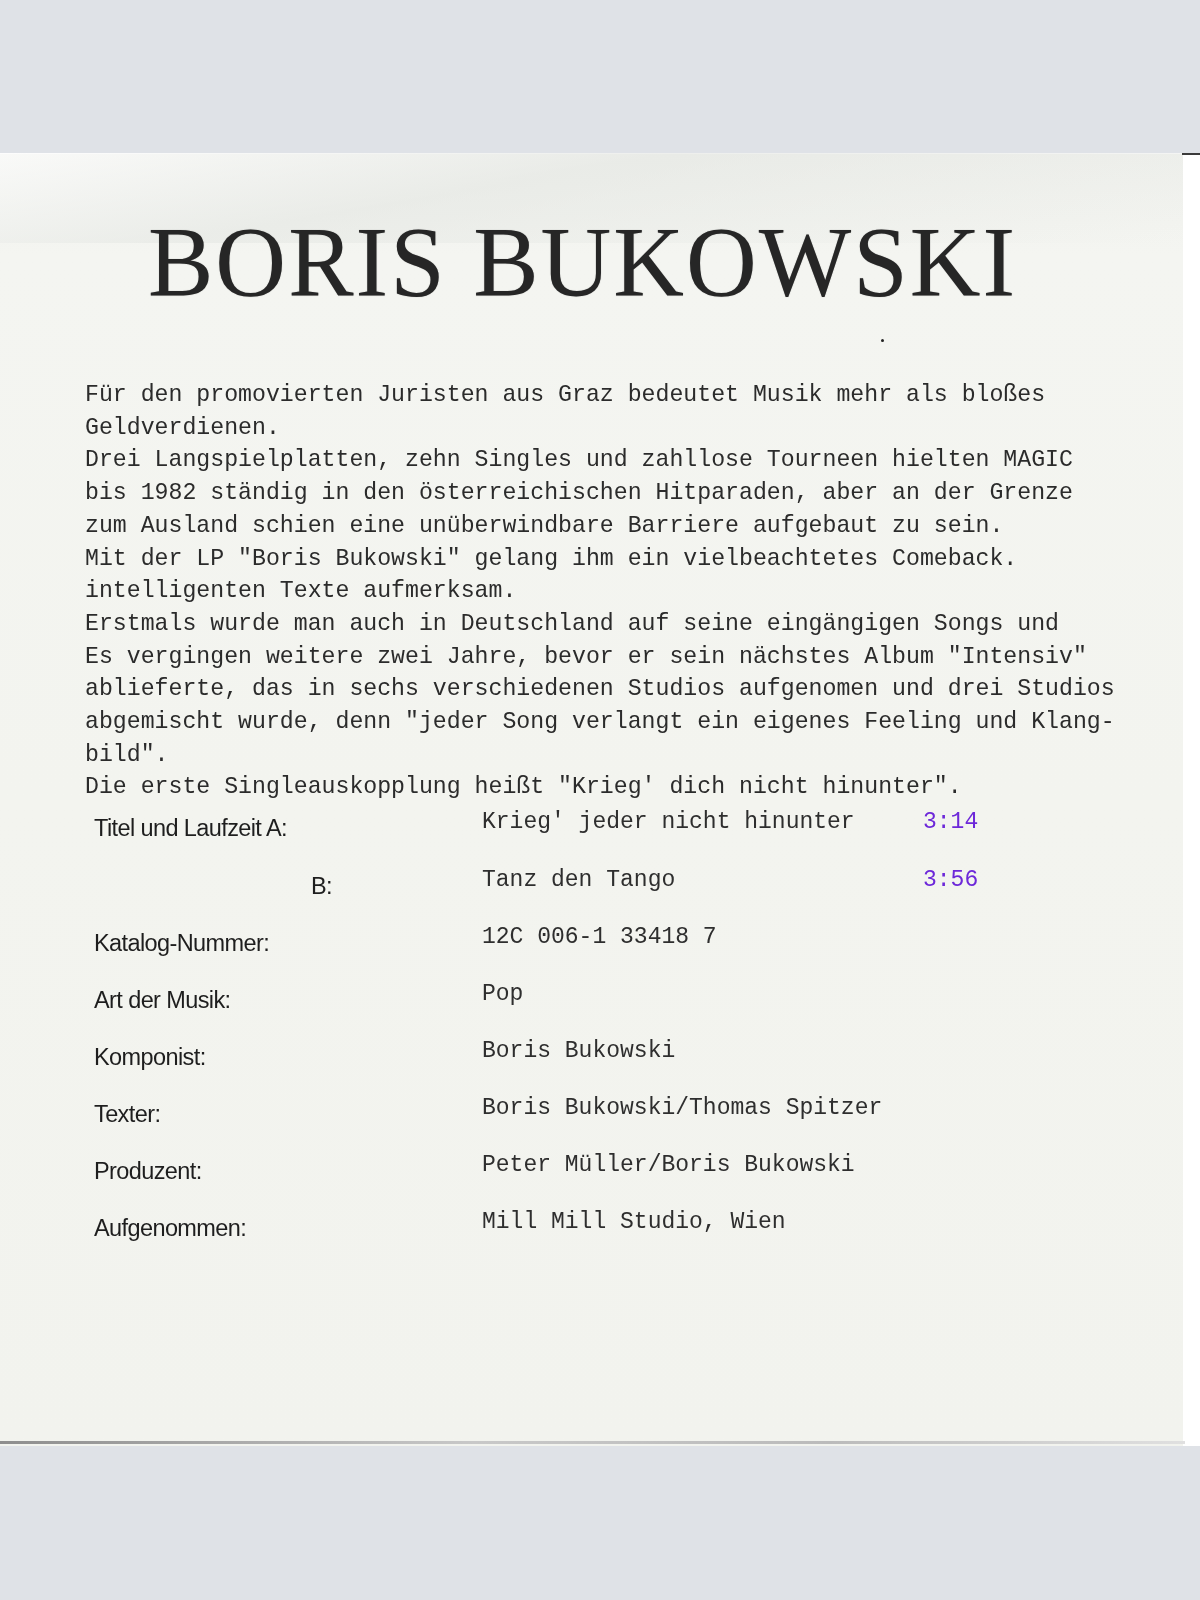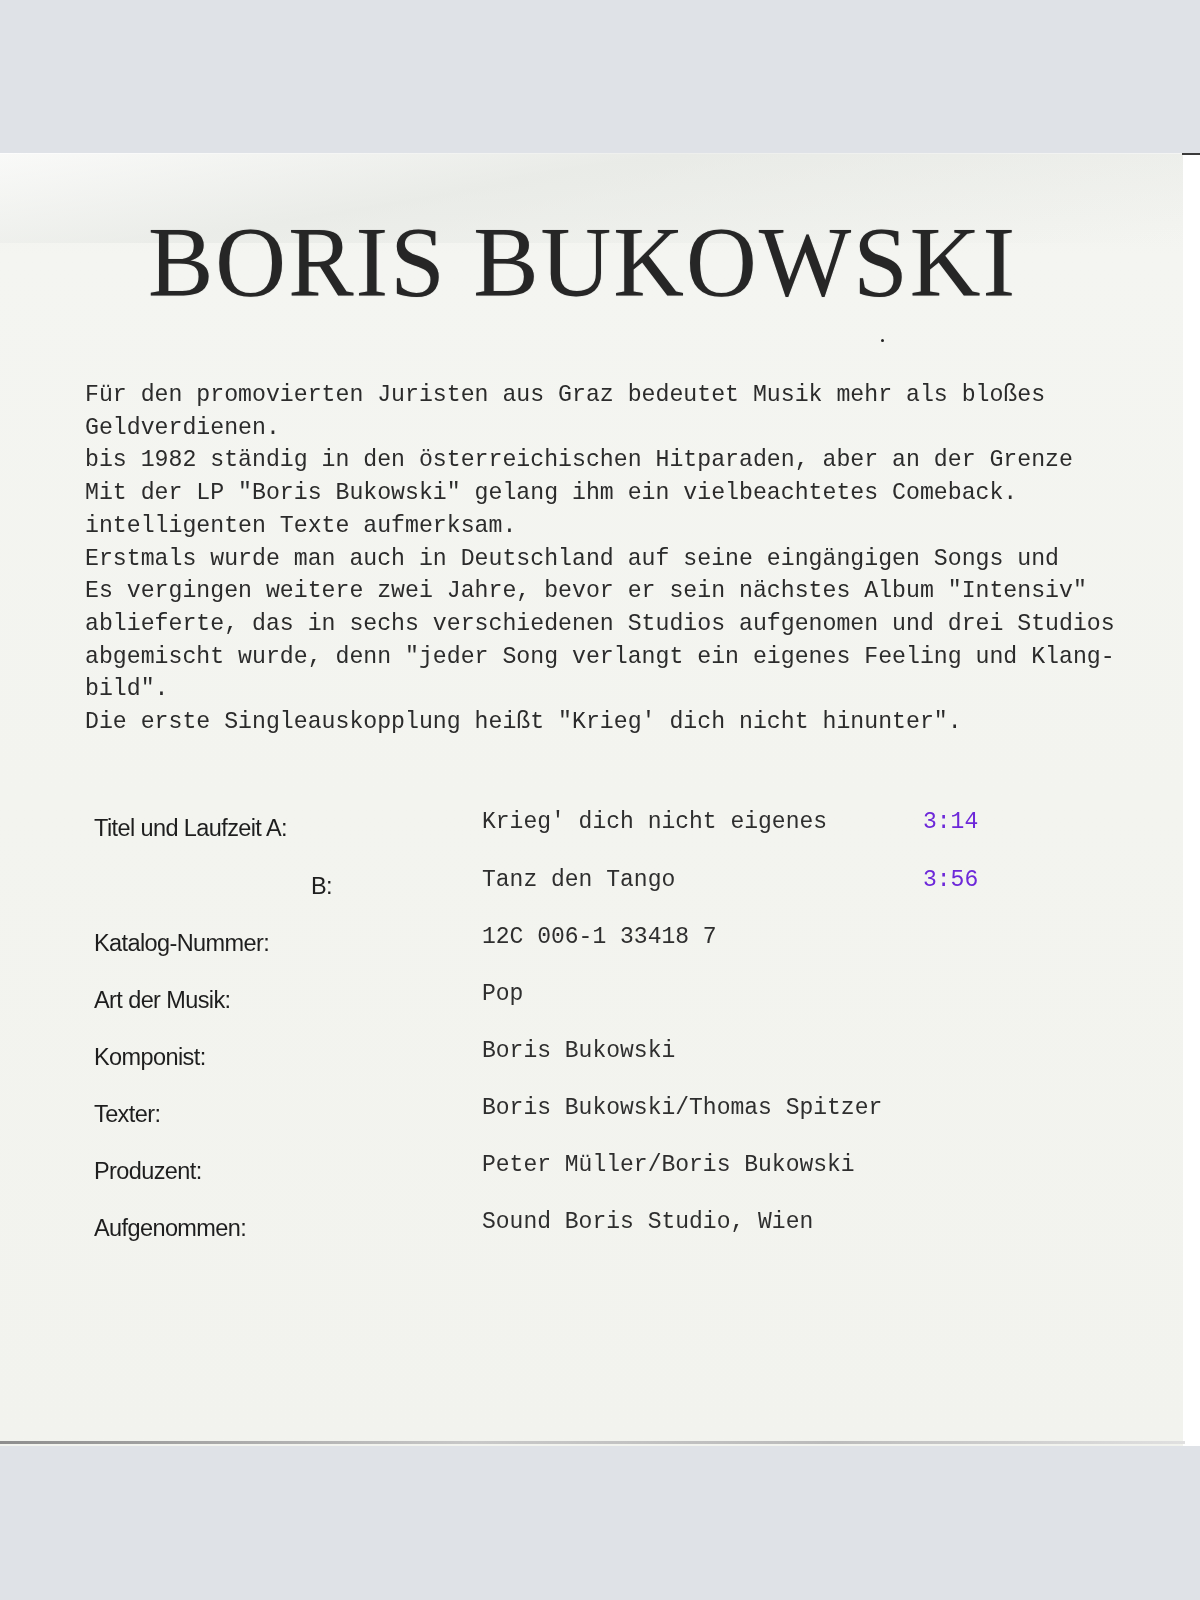--- a/index.html
+++ b/index.html
@@ -144,35 +144,37 @@
 <div class="paper-edge-right"></div>
 <div class="corner-mark"></div>
 <div class="paper-edge-bottom"></div>
 
 <h1 class="title" style="margin:0;font-weight:normal;">BORIS BUKOWSKI</h1>
 <div class="dot"></div>
 
 <div class="body-text">
   <p>Für den promovierten Juristen aus Graz bedeutet Musik mehr als bloßes</p>
   <p>Geldverdienen.</p>
+  <p>Drei Langspielplatten, zehn Singles und zahllose Tourneen hielten MAGIC</p>
   <p>bis 1982 ständig in den österreichischen Hitparaden, aber an der Grenze</p>
+  <p>zum Ausland schien eine unüberwindbare Barriere aufgebaut zu sein.</p>
   <p>Mit der LP "Boris Bukowski" gelang ihm ein vielbeachtetes Comeback.</p>
   <p>intelligenten Texte aufmerksam.</p>
   <p>Erstmals wurde man auch in Deutschland auf seine eingängigen Songs und</p>
   <p>Es vergingen weitere zwei Jahre, bevor er sein nächstes Album "Intensiv"</p>
   <p>ablieferte, das in sechs verschiedenen Studios aufgenomen und drei Studios</p>
   <p>abgemischt wurde, denn "jeder Song verlangt ein eigenes Feeling und Klang-</p>
   <p>bild".</p>
   <p>Die erste Singleauskopplung heißt "Krieg' dich nicht hinunter".</p>
 </div>
 
 <div class="info">
   <div class="info-row" style="top:809px;">
     <span class="info-label">Titel und Laufzeit A:</span>
-    <span class="info-value">Krieg' dich nicht eigenes</span>
+    <span class="info-value">Krieg' jeder nicht hinunter</span>
     <span class="info-time">3:14</span>
   </div>
   <div class="info-row" style="top:867px;">
     <span class="info-label right">B:</span>
     <span class="info-value">Tanz den Tango</span>
     <span class="info-time">3:56</span>
   </div>
   <div class="info-row" style="top:924px;">
     <span class="info-label">Katalog-Nummer:</span>
     <span class="info-value">12C 006-1 33418 7</span>
@@ -188,15 +190,15 @@
   <div class="info-row" style="top:1095px;padding-left:34px;">
     <span class="info-label">Texter:</span>
     <span class="info-value">Boris Bukowski/Thomas Spitzer</span>
   </div>
   <div class="info-row" style="top:1152px;">
     <span class="info-label">Produzent:</span>
     <span class="info-value">Peter Müller/Boris Bukowski</span>
   </div>
   <div class="info-row" style="top:1209px;">
     <span class="info-label">Aufgenommen:</span>
-    <span class="info-value">Sound Boris Studio, Wien</span>
+    <span class="info-value">Mill Mill Studio, Wien</span>
   </div>
 </div>
 
 </body></html>

